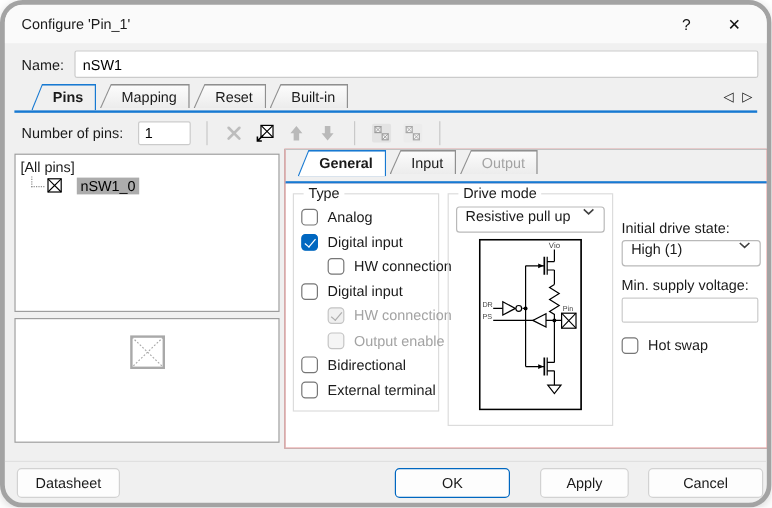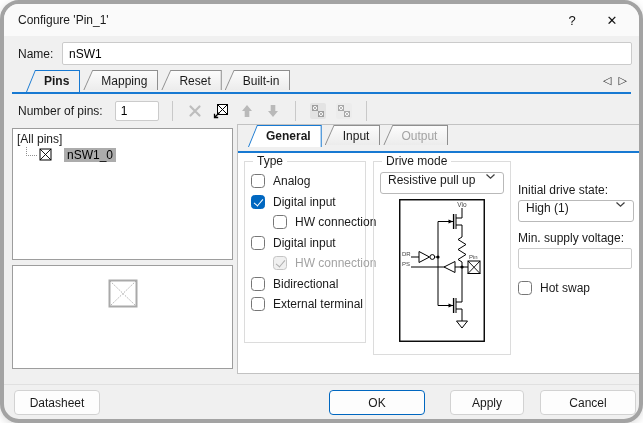--- a/index.html
+++ b/index.html
@@ -225,20 +225,24 @@
           <span class="cb"></span>
           <span class="cb-label">HW connection</span>
         </div>
         <div class="cb-row">
           <span class="cb"></span>
           <span class="cb-label">Digital input</span>
         </div>
         <div class="cb-row indent disabled">
           <span class="cb checked disabled"></span>
           <span class="cb-label">HW connection</span>
+        </div>
+        <div class="cb-row indent disabled">
+          <span class="cb disabled"></span>
+          <span class="cb-label">Output enable</span>
         </div>
         <div class="cb-row">
           <span class="cb"></span>
           <span class="cb-label">Bidirectional</span>
         </div>
         <div class="cb-row">
           <span class="cb"></span>
           <span class="cb-label">External terminal</span>
         </div>
       </div>

